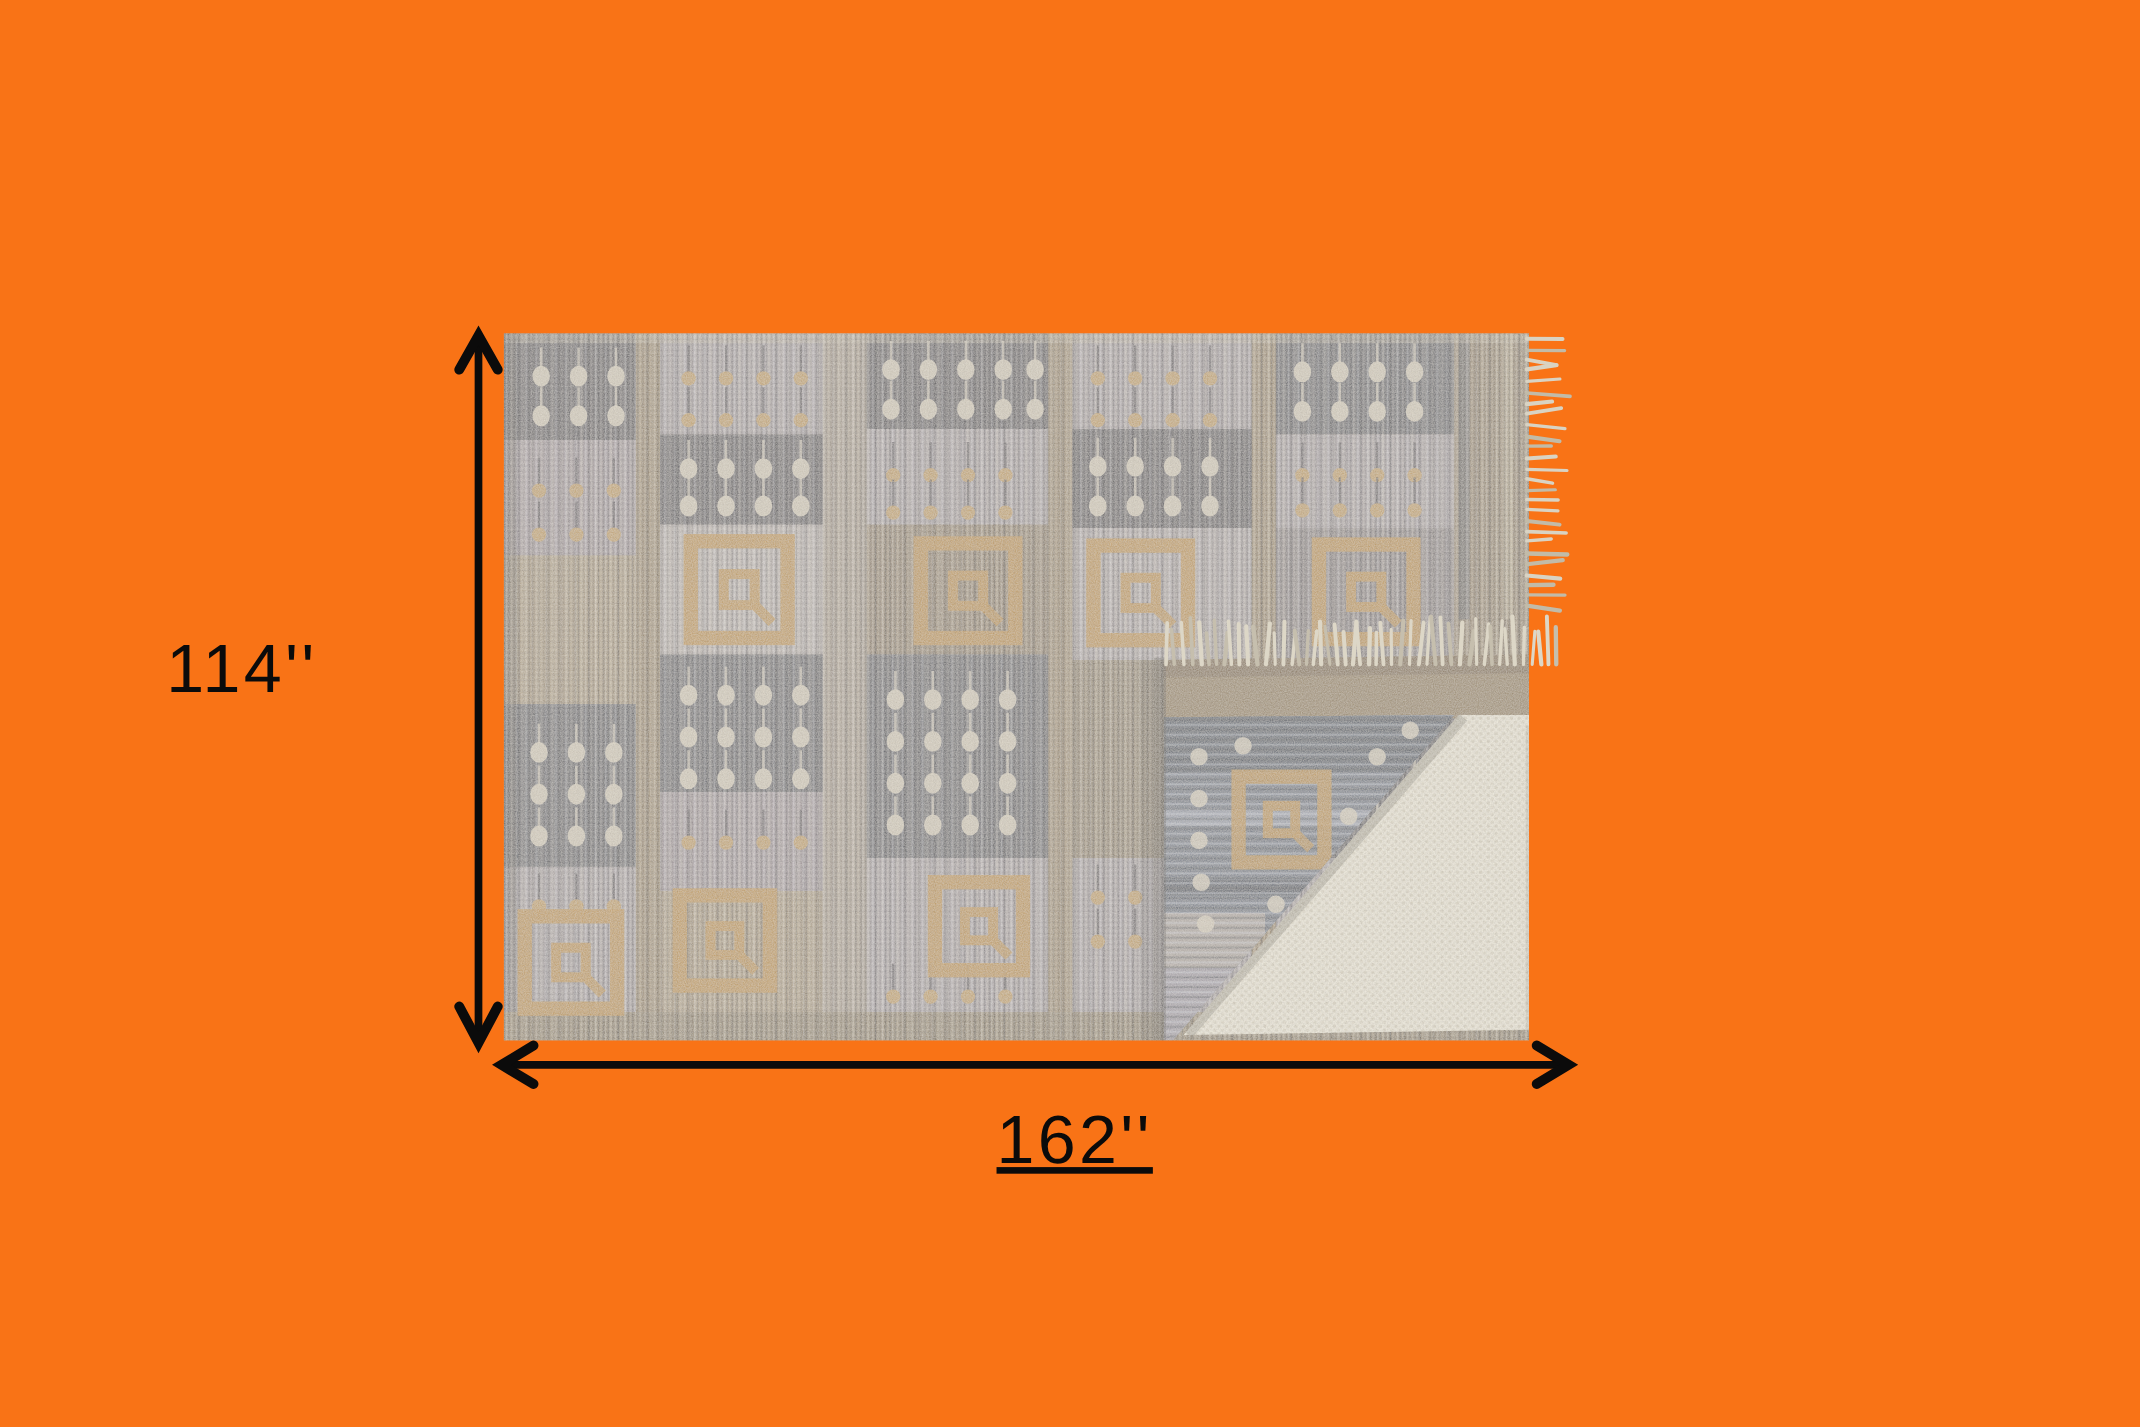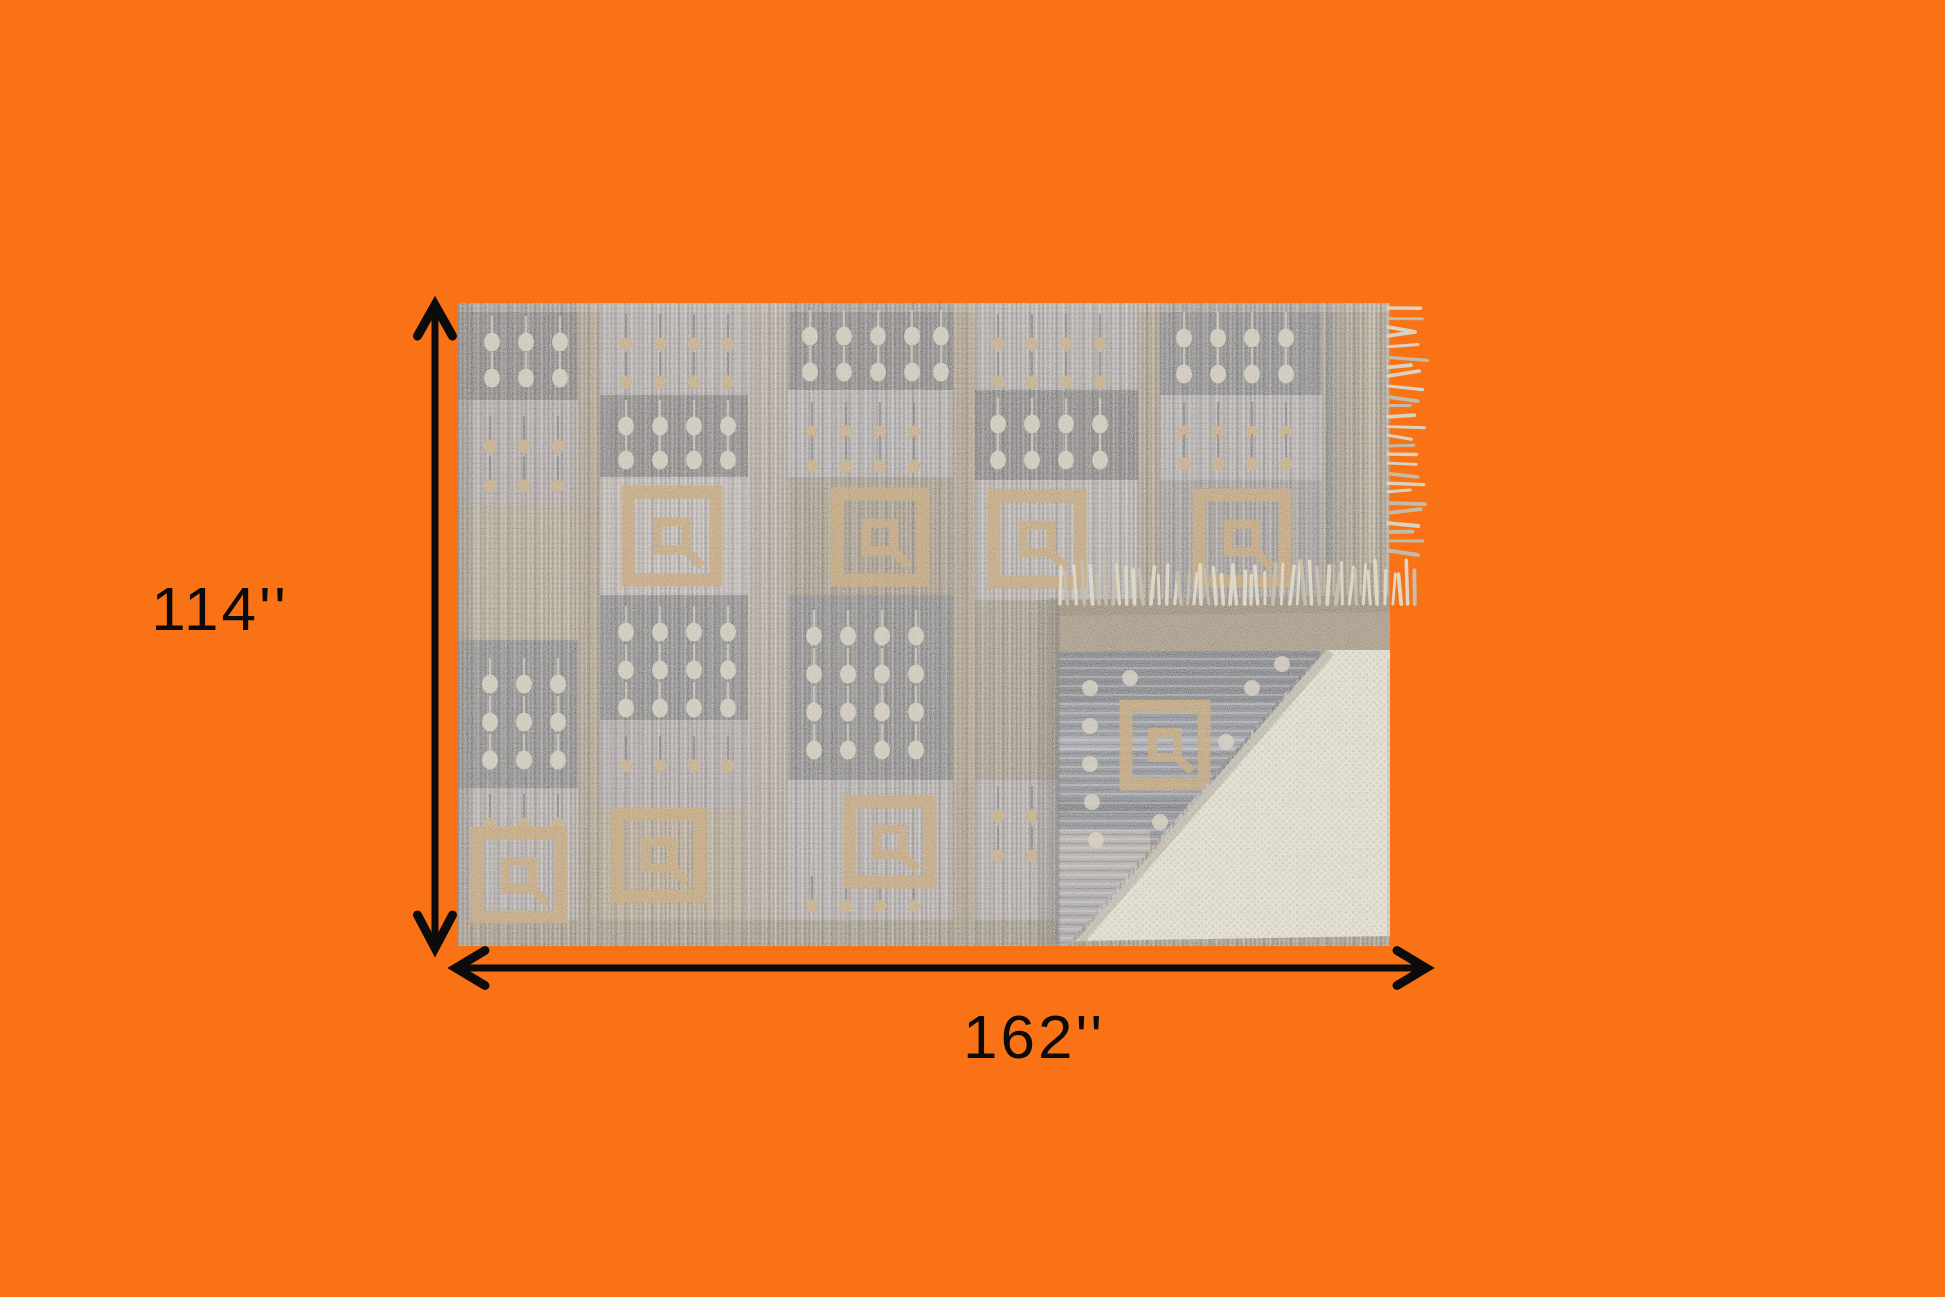--- a/index.html
+++ b/index.html
@@ -15,21 +15,21 @@
     position:absolute;
     color:#0b0b0b;
     font-size:62px;
     letter-spacing:3px;
     line-height:1;
     text-align:center;
     width:220px;
     user-select:none;
   }
   .h-label{left:110px;top:578px;}
-  .w-label{left:924px;top:1006px;}
+  .w-label{left:867px;top:1006px;text-decoration:underline;}
 </style>
 </head>
 <body>
 
 <div class="canvas">
 
   <svg class="art" id="artsvg" width="1945" height="1297" viewBox="0 0 1945 1297">
     <defs>
       <clipPath id="rugclip">
           <rect x="458" y="303" width="932" height="643"></rect>

